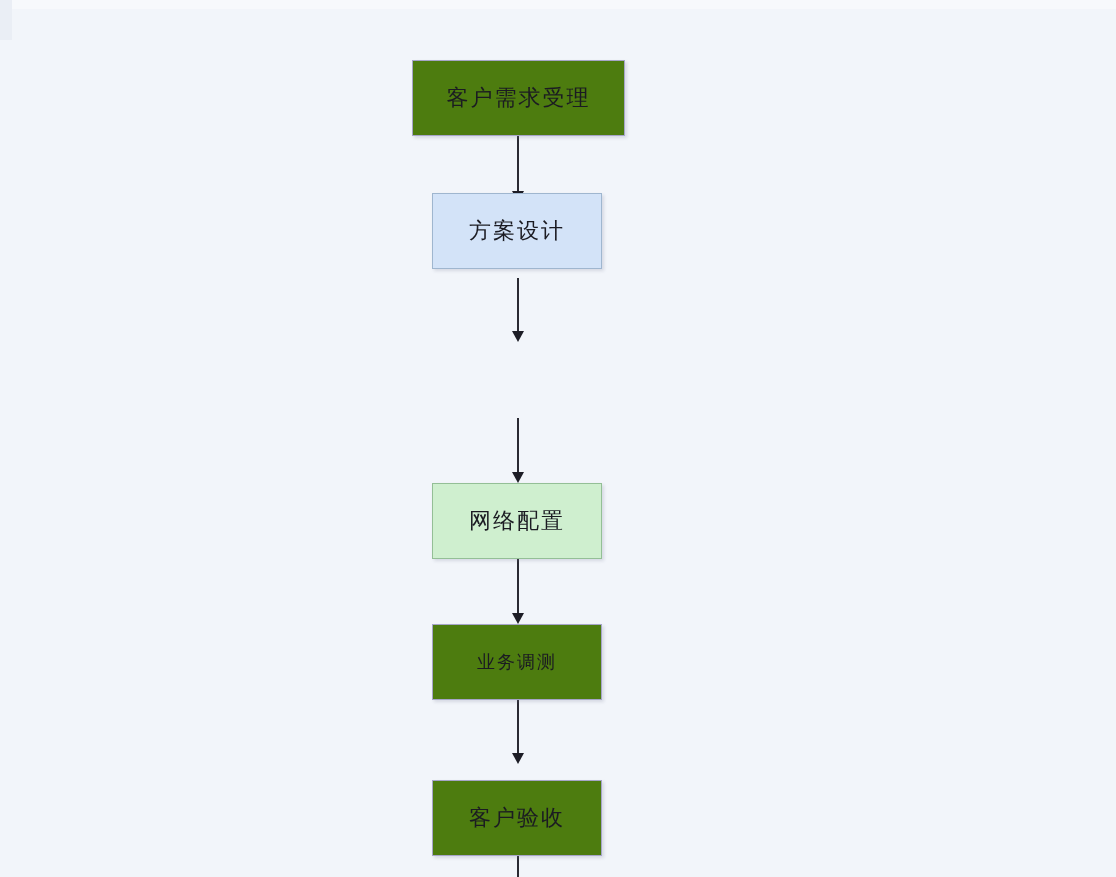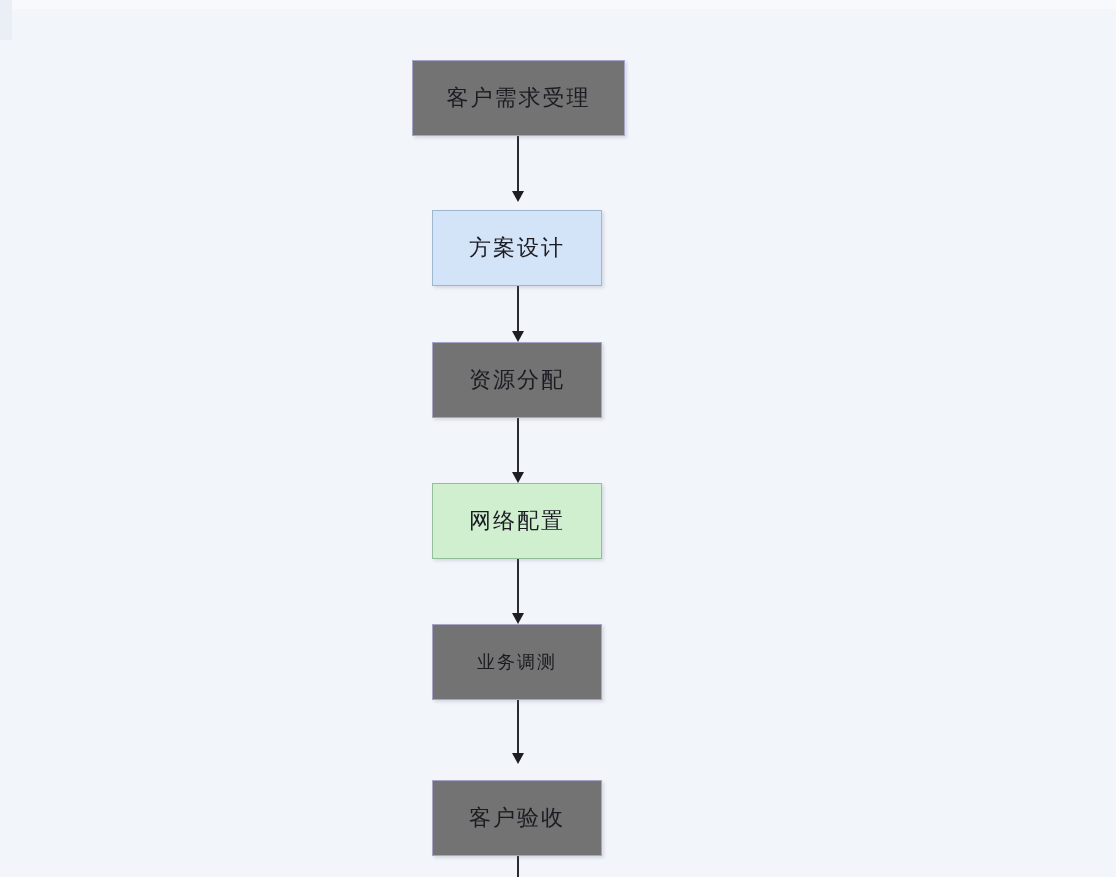--- a/index.html
+++ b/index.html
@@ -46,21 +46,21 @@
     align-items: center;
     justify-content: center;
     color: #1b1b22;
     letter-spacing: 2px;
     white-space: nowrap;
   }
   .node-label {
     display: block;
     line-height: 1;
   }
-  .node.fill-lavender { background: #737373; border-color: #a6a5c8; }
+  .node.fill-lavender { background: #4d7c0f; border-color: #a6a5c8; }
   .node.fill-blue     { background: #d3e3f8; border-color: #9fb6cf; }
   .node.fill-green    { background: #cfefcf; border-color: #94bf96; }
 
   .connector {
     position: absolute;
     width: 0;
   }
   .connector .conn-line {
     position: absolute;
     left: 0;
@@ -106,25 +106,22 @@
     <div class="connector" style="left: 518px; top: 700px; height: 64px;">
       <div class="conn-line" style="height: 55px;"></div>
       <div class="conn-head" style="top: 53px;"></div>
     </div>
     <div class="connector" style="left: 518px; top: 840px; height: 37px;">
       <div class="conn-line" style="height: 37px;"></div>
     </div>
     <div class="node fill-lavender" style="left: 412px; top: 60px; width: 213px; height: 76px; font-size: 22px;">
       <span class="node-label">客户需求受理</span>
     </div>
-    <div class="node fill-blue" style="left: 432px; top: 210px; width: 170px; height: 76px; font-size: 22px;">
+    <div class="node fill-blue" style="left: 432px; top: 193px; width: 170px; height: 76px; font-size: 22px;">
       <span class="node-label">方案设计</span>
-    </div>
-    <div class="node fill-lavender" style="left: 432px; top: 342px; width: 170px; height: 76px; font-size: 22px;">
-      <span class="node-label">资源分配</span>
     </div>
     <div class="node fill-green" style="left: 432px; top: 483px; width: 170px; height: 76px; font-size: 22px;">
       <span class="node-label">网络配置</span>
     </div>
     <div class="node fill-lavender" style="left: 432px; top: 624px; width: 170px; height: 76px; font-size: 18px;">
       <span class="node-label">业务调测</span>
     </div>
     <div class="node fill-lavender" style="left: 432px; top: 780px; width: 170px; height: 76px; font-size: 22px;">
       <span class="node-label">客户验收</span>
     </div>

